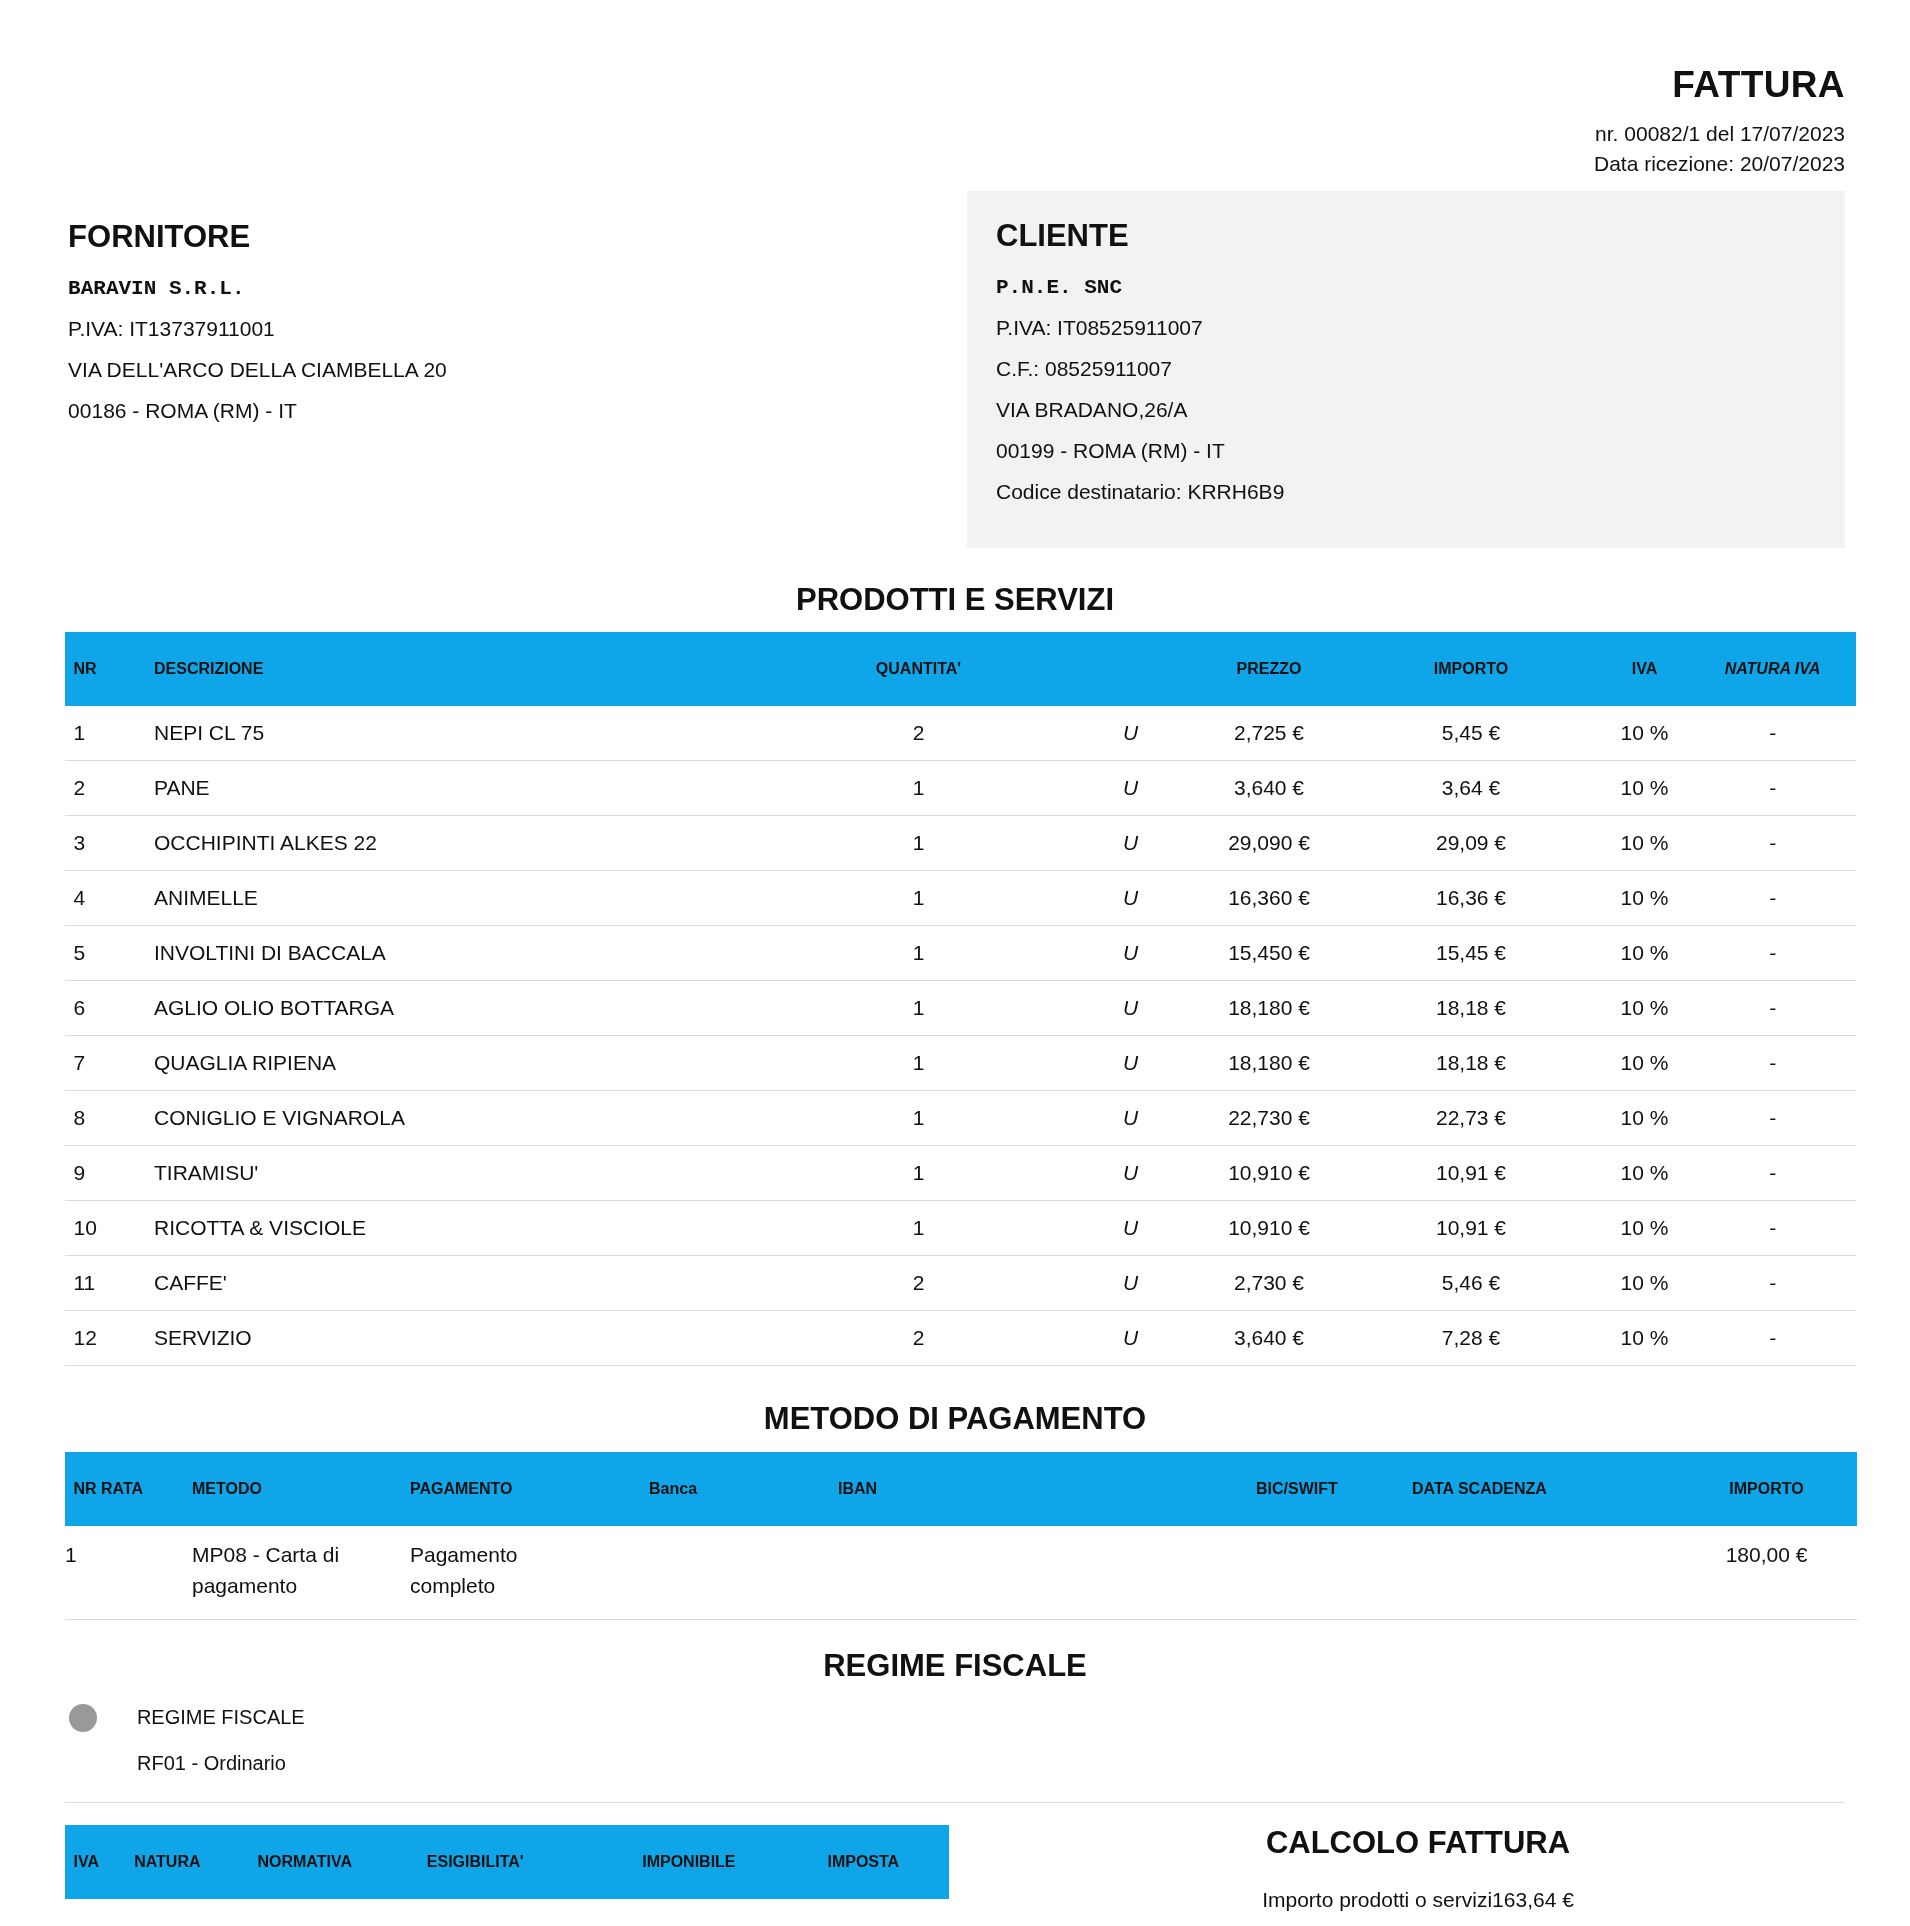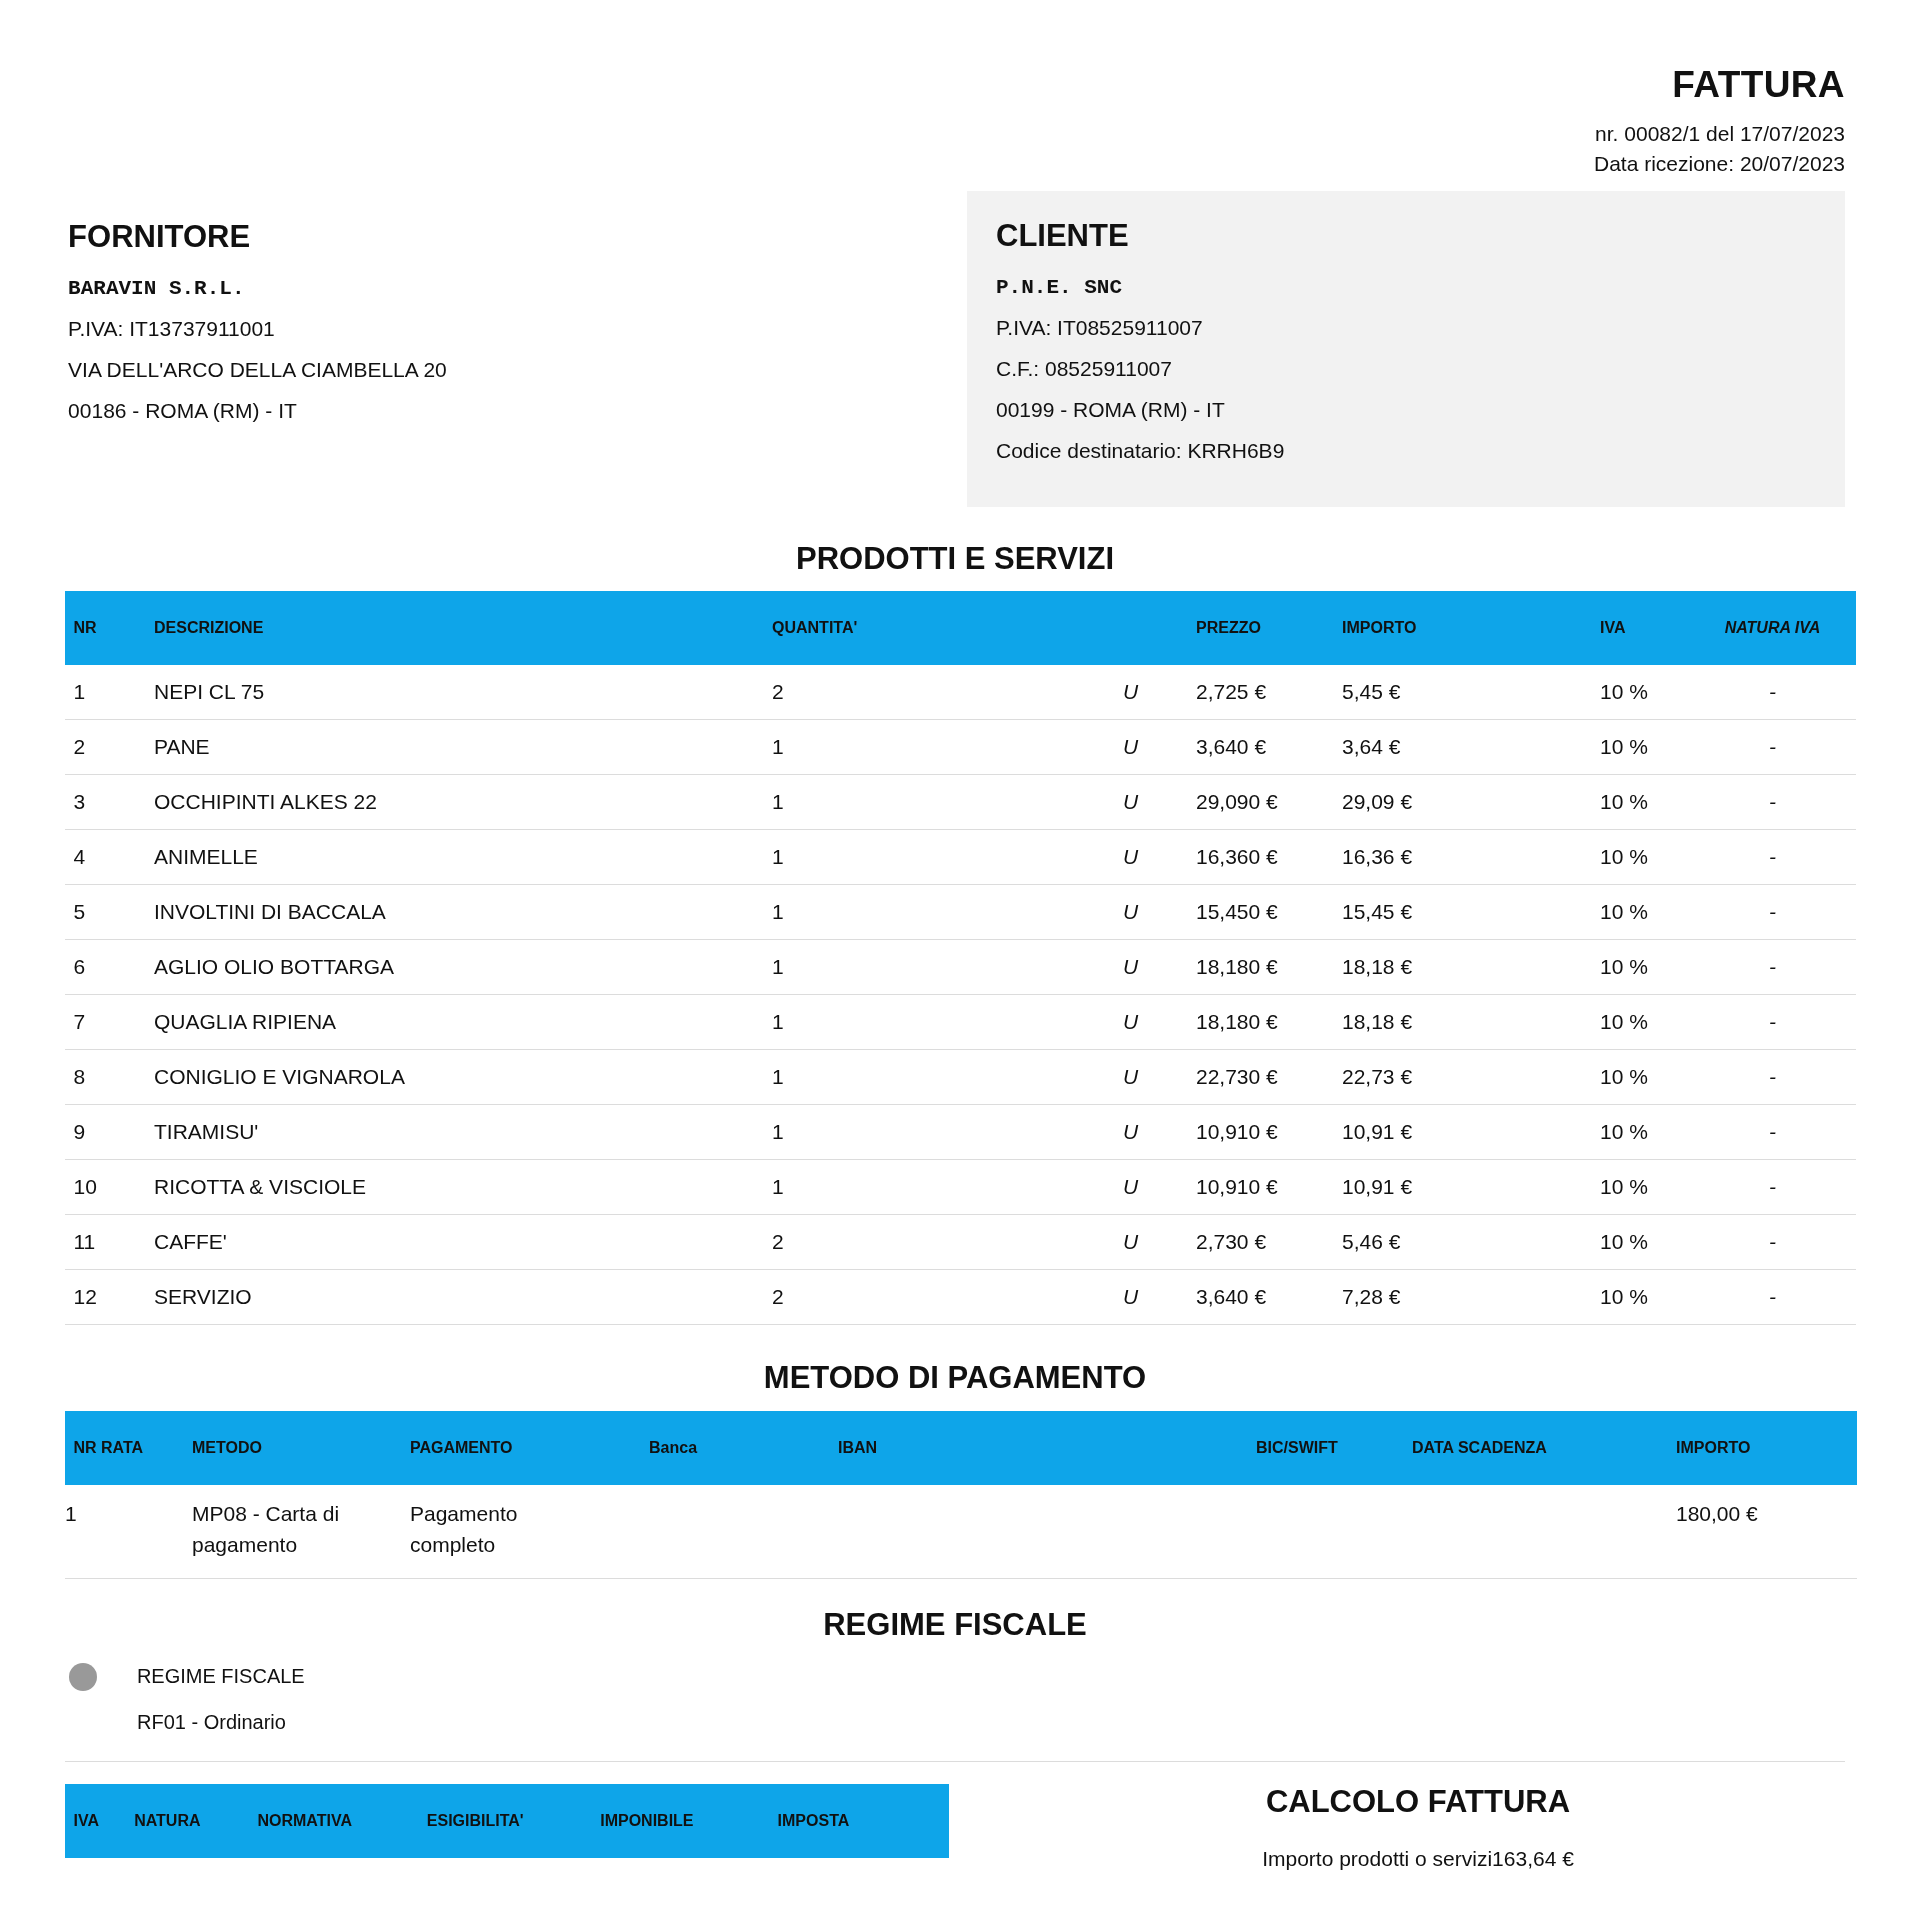--- a/index.html
+++ b/index.html
@@ -20,21 +20,21 @@
   .cliente-box{ width:878px; background:#f2f2f2; padding:27px 29px 27px 29px; }
   .party-title{ font-size:31px; font-weight:bold; margin-bottom:22.3px; }
   .party-line{ font-size:21px; margin-bottom:17px; }
   .party-line.bold{ font-weight:bold;font-family:Liberation Mono, monospace; }
   
   .section-title{ font-size:31px; font-weight:bold; text-align:center; }
   
   table{ width:100%; border-collapse:collapse; table-layout:fixed; }
   th{ background:#0ea5e9; font-size:16px; font-weight:bold; padding:28px 0; text-align:left; }
   td{ font-size:21px; padding:15px 0; border-bottom:1.2px solid #dcdcdc; }
-  .ta-r{ text-align:left; } .ta-c{ text-align:center;font-style:italic; }
+  .ta-r{ text-align:center; } .ta-c{ text-align:center;font-style:italic; }
   .pad-l{ padding-left:8.5px; }
   
   .products-title{ margin:34px 0 14px 0; }
   
   .payment-title{ margin:35px 0 15.4px 0; }
   .payment-table td{ vertical-align:top; padding:14px 0 17.7px 0; line-height:1.45; }
   
   .regime-title{ margin:28px 0 20px 0; }
   .regime-row{ display:flex; align-items:center; margin-left:3.9px; }
   .bullet{ width:28px; height:28px; border-radius:50%; background:#999999; flex:0 0 auto; }
@@ -68,20 +68,21 @@
       <div class="party-line bold">BARAVIN S.R.L.</div>
       <div class="party-line">P.IVA: IT13737911001</div>
       <div class="party-line">VIA DELL'ARCO DELLA CIAMBELLA 20</div>
       <div class="party-line">00186 - ROMA (RM) - IT</div>
     </div>
     <div class="cliente-box">
       <div class="party-title">CLIENTE</div>
       <div class="party-line bold">P.N.E. SNC</div>
       <div class="party-line">P.IVA: IT08525911007</div>
       <div class="party-line">C.F.: 08525911007</div>
+      <div class="party-line">VIA BRADANO,26/A</div>
       <div class="party-line">00199 - ROMA (RM) - IT</div>
       <div class="party-line">Codice destinatario: KRRH6B9</div>
     </div>
   </div>
 
   <div class="section-title products-title">PRODOTTI E SERVIZI</div>
   <table class="products-table">
     <colgroup>
       <col style="width:89px">
         <col style="width:618px">

